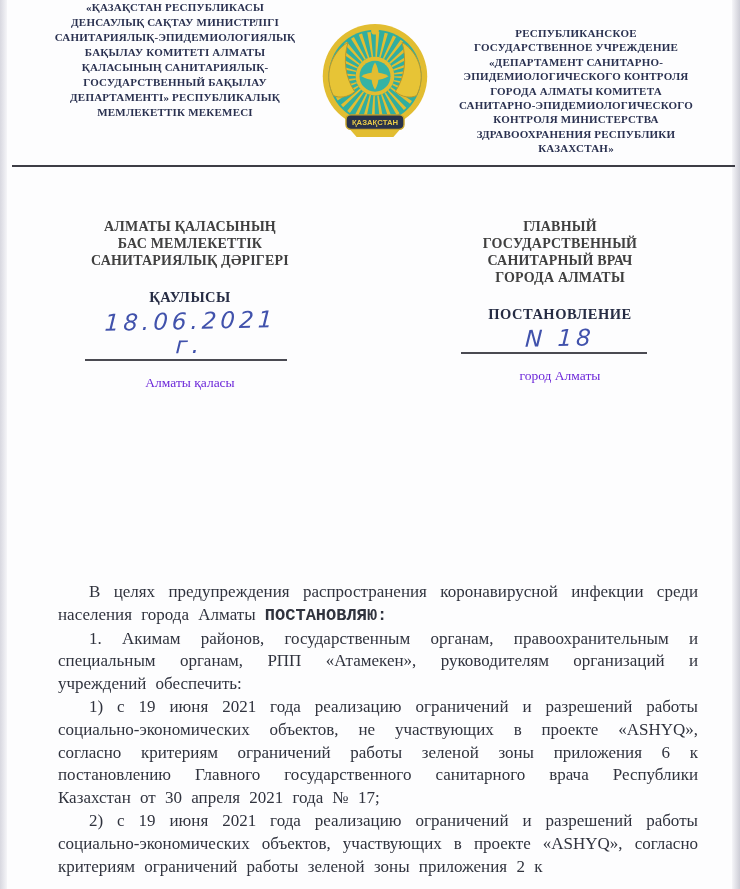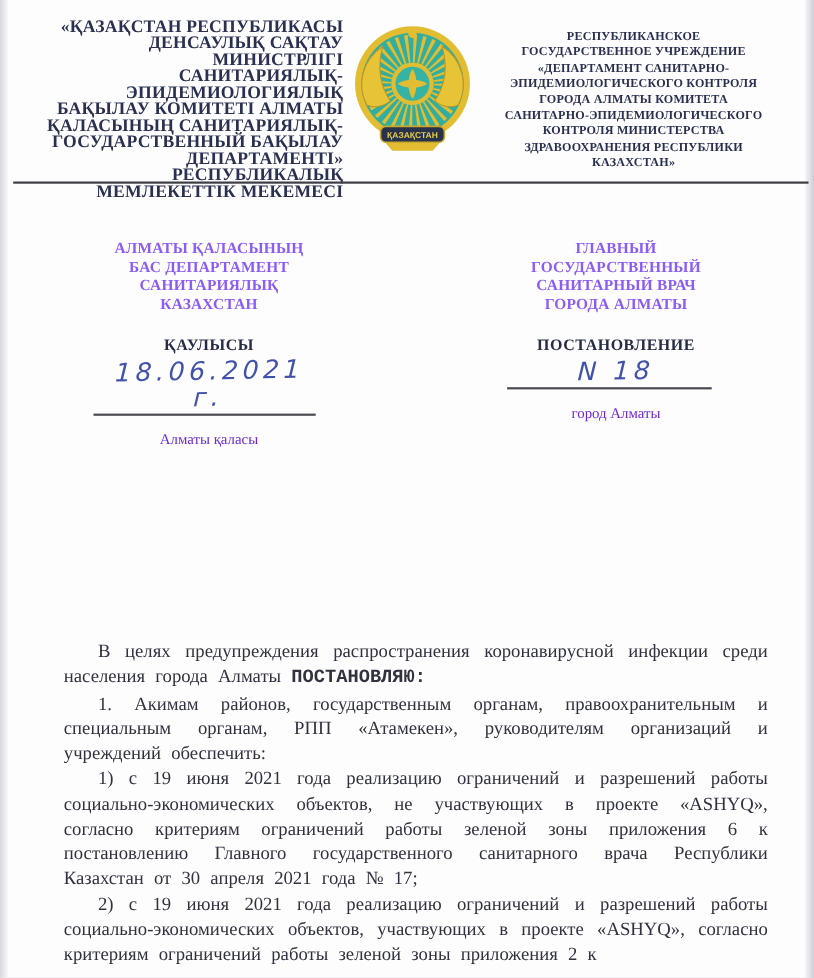--- a/index.html
+++ b/index.html
@@ -6,28 +6,28 @@
   .page{
     position:relative;width:740px;height:889px;margin:0 auto;
     background:#fdfdfe;overflow:hidden;
     font-family:"Liberation Serif","DejaVu Serif",serif;color:#30333e;
   }
   .edge-left{position:absolute;left:0;top:0;bottom:0;width:7px;
     background:linear-gradient(to right,#d8d8e0,#f5f5f8);}
   .edge-right{position:absolute;right:0;top:0;bottom:0;width:8px;
     background:linear-gradient(to left,#cdcdd6,#f5f5f8);}
   .org{position:absolute;text-align:center;font-weight:bold;color:#2a3150;}
-  .org-left{left:38px;top:17px;width:274px;font-size:16px;line-height:15px;letter-spacing:.2px;text-align:right;}
+  .org-left{left:38px;top:0;width:274px;font-size:11px;line-height:15px;letter-spacing:.2px;}
   .org-right{left:456px;top:26px;width:240px;font-size:11px;line-height:14.4px;letter-spacing:.2px;}
   .emblem{position:absolute;left:318px;top:22px;width:114px;height:118px;}
   .rule{position:absolute;left:12px;top:165px;width:723px;height:2px;background:#3d3d45;}
   .issuer{position:absolute;text-align:center;}
   .issuer-left{left:85px;top:218px;width:210px;}
   .issuer-right{left:455px;top:218px;width:210px;}
-  .issuer-title{font-weight:bold;font-size:14px;line-height:17px;color:#8b5cf6;letter-spacing:.2px;}
+  .issuer-title{font-weight:bold;font-size:14px;line-height:17px;color:#404040;letter-spacing:.2px;}
   .doc-type{font-weight:bold;font-size:14.5px;letter-spacing:.5px;color:#262c44;margin-top:20px;}
   .handwriting{
     font-family:"DejaVu Sans",sans-serif;font-style:italic;
     color:#4152ac;font-size:23px;line-height:24px;margin-top:3px;
     letter-spacing:4px;transform:rotate(-1.2deg) skewX(-4deg);
   }
   .sig-line{height:2px;background:#4a4a52;margin-top:2px;}
   .sig-line-left{width:202px;margin-left:0;}
   .sig-line-right{width:186px;margin-left:6px;}
   .place{font-size:13.5px;margin-top:14px;color:#6d28d9;}
@@ -82,22 +82,22 @@
     <div>КОНТРОЛЯ МИНИСТЕРСТВА</div>
     <div>ЗДРАВООХРАНЕНИЯ РЕСПУБЛИКИ</div>
     <div>КАЗАХСТАН»</div>
   </div>
 
   <div class="rule"></div>
 
   <div class="issuer issuer-left">
     <div class="issuer-title">
       <div>АЛМАТЫ ҚАЛАСЫНЫҢ</div>
-      <div>БАС ДЕПАРТАМЕНТ</div>
-      <div>САНИТАРИЯЛЫҚ КАЗАХСТАН</div>
+      <div>БАС МЕМЛЕКЕТТІК</div>
+      <div>САНИТАРИЯЛЫҚ ДӘРІГЕРІ</div>
     </div>
     <div class="doc-type">ҚАУЛЫСЫ</div>
     <div class="handwriting">18.06.2021 г.</div>
     <div class="sig-line sig-line-left"></div>
     <div class="place">Алматы қаласы</div>
   </div>
 
   <div class="issuer issuer-right">
     <div class="issuer-title">
       <div>ГЛАВНЫЙ ГОСУДАРСТВЕННЫЙ</div>

